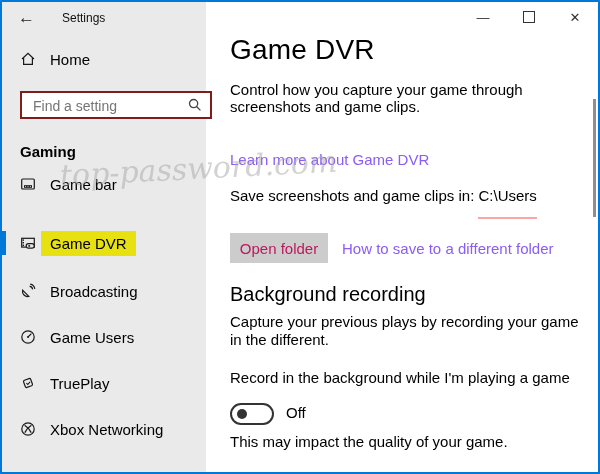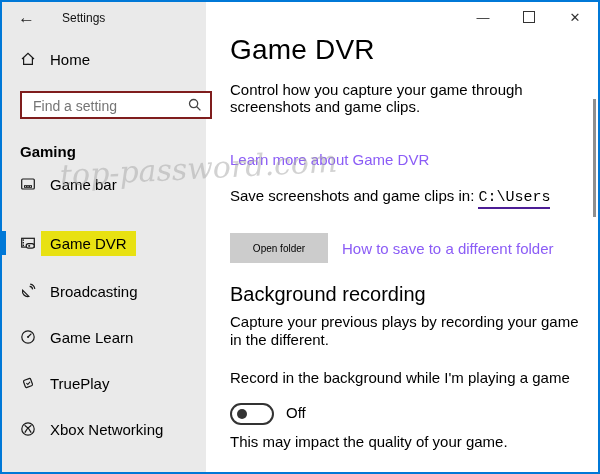--- a/index.html
+++ b/index.html
@@ -34,24 +34,24 @@
   .search-box{position:absolute;left:18px;top:89px;width:192px;height:28px;background:#fff;border:2px solid #7f1d1d;box-sizing:border-box;}
   .search-box input{position:absolute;left:9px;top:2px;width:125px;height:20px;border:none;outline:none;background:transparent;font-size:14px;color:#222;font-family:inherit;}
   .search-box .mag{position:absolute;right:7px;top:4px;width:16px;height:16px;}
   .section-hdr{position:absolute;left:18px;top:141px;font-size:15px;font-weight:bold;}
   
   .h1{position:absolute;left:228px;top:32px;font-size:28px;font-weight:300;letter-spacing:.2px;}
   .intro{position:absolute;left:228px;top:79px;font-size:15px;line-height:17px;}
   .link{color:#8b5cf6;cursor:pointer;text-decoration:none;font-size:15px;}
   .link1{position:absolute;left:228px;top:149px;}
   .saveblk{position:absolute;left:228px;top:183px;font-size:15px;line-height:22px;}
-  .u-orange{border-bottom:2px solid #4c1d95;padding-bottom:1px;font-family:Liberation Mono, monospace;}
+  .u-orange{border-bottom:2px solid #fca5a5;padding-bottom:13px;}
   .u-ext{padding-right:24px;}
   .btn-openfolder{position:absolute;left:228px;top:231px;width:98px;height:30px;background:#cccccc;border:none;
-     font-size:10px;font-family:inherit;color:#000000;display:flex;align-items:center;justify-content:center;cursor:pointer;}
+     font-size:15px;font-family:inherit;color:#be185d;display:flex;align-items:center;justify-content:center;cursor:pointer;}
   .link2{position:absolute;left:340px;top:238px;}
   .h2{position:absolute;left:228px;top:281px;font-size:20px;font-weight:400;}
   .desc2{position:absolute;left:228px;top:311px;font-size:15px;line-height:18px;}
   .toglabel{position:absolute;left:228px;top:367px;font-size:15px;white-space:nowrap;}
   .toggle{position:absolute;left:228px;top:401px;width:40px;height:18px;border:2px solid #333;border-radius:12px;cursor:pointer;}
   .toggle .knob{position:absolute;left:5px;top:4px;width:10px;height:10px;border-radius:50%;background:#333;}
   .togstate{position:absolute;left:284px;top:402px;font-size:15px;}
   .note{position:absolute;left:228px;top:431px;font-size:15px;}
   .scroll-thumb{position:absolute;left:591px;top:97px;width:3px;height:118px;background:#8f8f8f;cursor:pointer;}
   .watermark{position:absolute;left:58px;top:156px;font-family:"DejaVu Serif",serif;font-style:italic;
@@ -137,21 +137,21 @@
   </div>
 
   <div class="side-row row-gamemode">
     <span class="ricon">
       <svg width="16" height="16" viewBox="0 0 16 16" fill="none" stroke="#1a1a1a" stroke-width="1.2">
         <circle cx="8" cy="8" r="6.2"></circle>
         <path d="M8 8 L11.4 4.6"></path>
         <circle cx="8" cy="8" r="1" fill="#1a1a1a" stroke="none"></circle>
       </svg>
     </span>
-    <span class="rlabel">Game Learn</span>
+    <span class="rlabel">Game Users</span>
   </div>
 
   <div class="side-row row-trueplay">
     <span class="ricon">
       <svg width="16" height="16" viewBox="0 0 16 16" fill="none" stroke="#1a1a1a" stroke-width="1.2">
         <rect x="4.2" y="4.2" width="7.6" height="7.6" rx="1.4" transform="rotate(-20 8 8)"></rect>
         <path d="M6.4 8.2 l1.4 1.3 l2.2 -2.6" stroke-width="1.1"></path>
       </svg>
     </span>
     <span class="rlabel">TruePlay</span>

